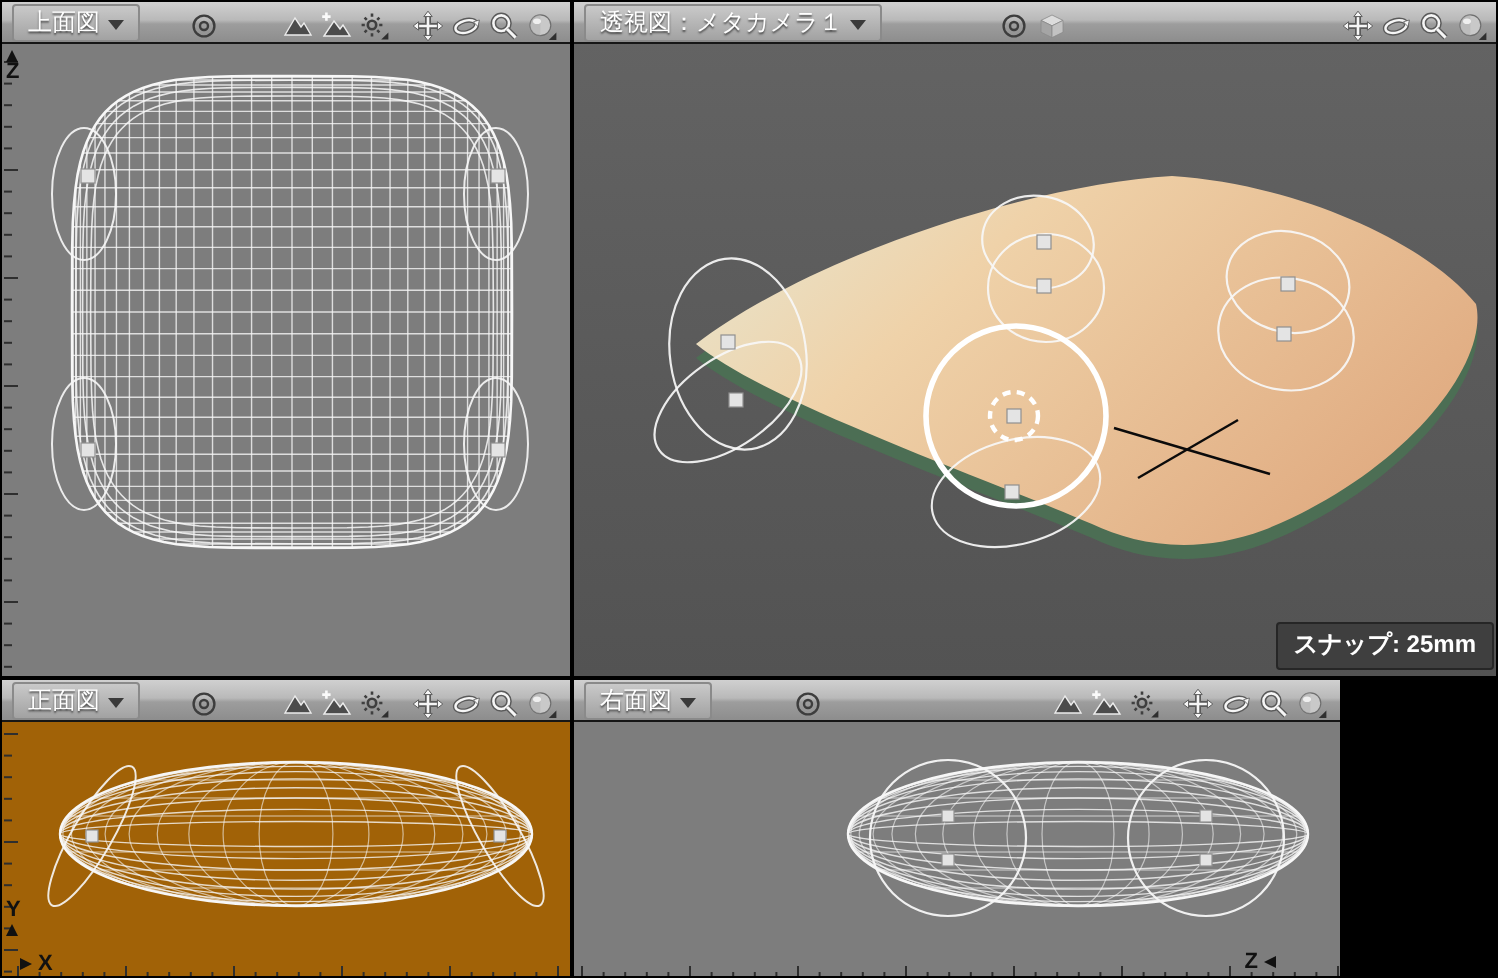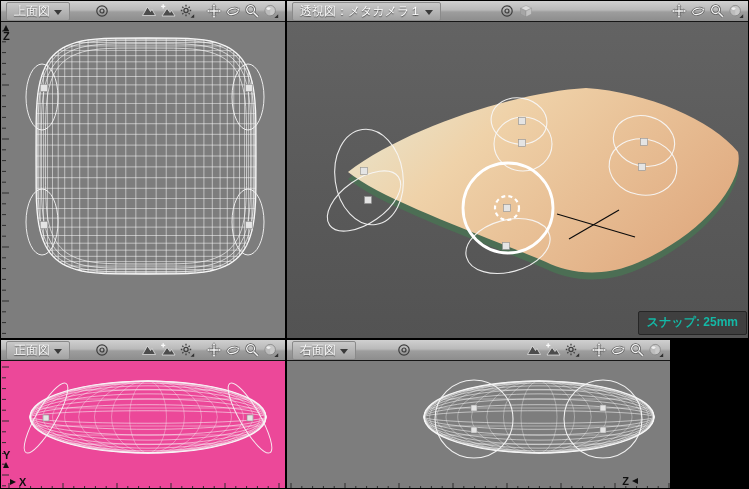--- a/index.html
+++ b/index.html
@@ -5,29 +5,29 @@
   html,body{margin:0;padding:0;background:#222;}
   .window{
     position:relative;width:749px;height:489px;background:#000;
     font-family:"Liberation Sans","DejaVu Sans",sans-serif;
     overflow:hidden;box-sizing:border-box;border:1px solid #000;
   }
   .vp{position:absolute;overflow:hidden;}
   .vp-tl{left:0;top:0;width:284px;height:337px;background:#7d7d7d;}
   .vp-tr{left:286px;top:0;width:463px;height:337px;
          background:linear-gradient(180deg,#646464,#5a5a5a 55%,#535353);}
-  .vp-bl{left:0;top:339px;width:284px;height:150px;background:#ec4899;}
+  .vp-bl{left:0;top:339px;width:284px;height:150px;background:#a16207;}
   .vp-br{left:286px;top:339px;width:383px;height:150px;background:#7d7d7d;}
   .div-v{position:absolute;left:284px;top:0;width:2px;height:489px;background:#000;z-index:9;}
   .div-h{position:absolute;left:0;top:337px;width:749px;height:2px;background:#000;z-index:9;}
   .hdr{
     position:absolute;left:0;top:0;right:0;height:20px;
     background:linear-gradient(180deg,#d0d0d0,#b9b9b9 45%,#9d9d9d 55%,#8d8d8d);
     border-bottom:1px solid #161616;
-    display:flex;align-items:center;padding:0 5px;z-index:4;
+    display:flex;align-items:flex-end;padding:0 5px;z-index:4;
   }
   .vp-title{
     display:inline-flex;align-items:center;gap:4px;
     color:#fff;font-size:12px;line-height:12px;padding:2px 7px 3px 7px;
     text-shadow:0 1px 1px rgba(60,60,60,.9);
     background:linear-gradient(180deg,#c9c9c9,#a2a2a2);
     border:1px solid #8a8a8a;border-radius:2px;cursor:default;
   }
   .dd-tri{width:0;height:0;border-left:4px solid transparent;
     border-right:4px solid transparent;border-top:5px solid #3a3a3a;
@@ -36,21 +36,21 @@
   .hicons.right{margin-left:auto;}
   .hicon{width:17px;height:17px;display:inline-flex;align-items:center;
     justify-content:center;margin:0 1px;cursor:default;}
   .hicon svg{width:16px;height:16px;}
   .gap-sm{width:22px;} .gap-lg{width:56px;} .gap-md{width:38px;}
   .hicon.sep{margin-left:9px;}
   .canvas{position:absolute;left:0;top:21px;z-index:1;}
   .snap{
     position:absolute;right:3px;bottom:3px;z-index:6;
     background:#3f3f3f;border:1px solid #262626;border-radius:2px;
-    color:#14b8a6;font-size:12px;font-weight:bold;padding:2px 8px 3px 8px;
+    color:#ffffff;font-size:12px;font-weight:bold;padding:2px 8px 3px 8px;
   }
   .axis{position:absolute;z-index:7;color:#111;font-size:11px;font-weight:bold;line-height:10px;}
   .tri-up{width:0;height:0;border-left:3px solid transparent;
     border-right:3px solid transparent;border-bottom:6px solid #111;display:block;}
   .tri-right{width:0;height:0;border-top:3px solid transparent;
     border-bottom:3px solid transparent;border-left:6px solid #111;display:block;}
   .tri-left{width:0;height:0;border-top:3px solid transparent;
     border-bottom:3px solid transparent;border-right:6px solid #111;display:block;}
 </style>
 </head>

